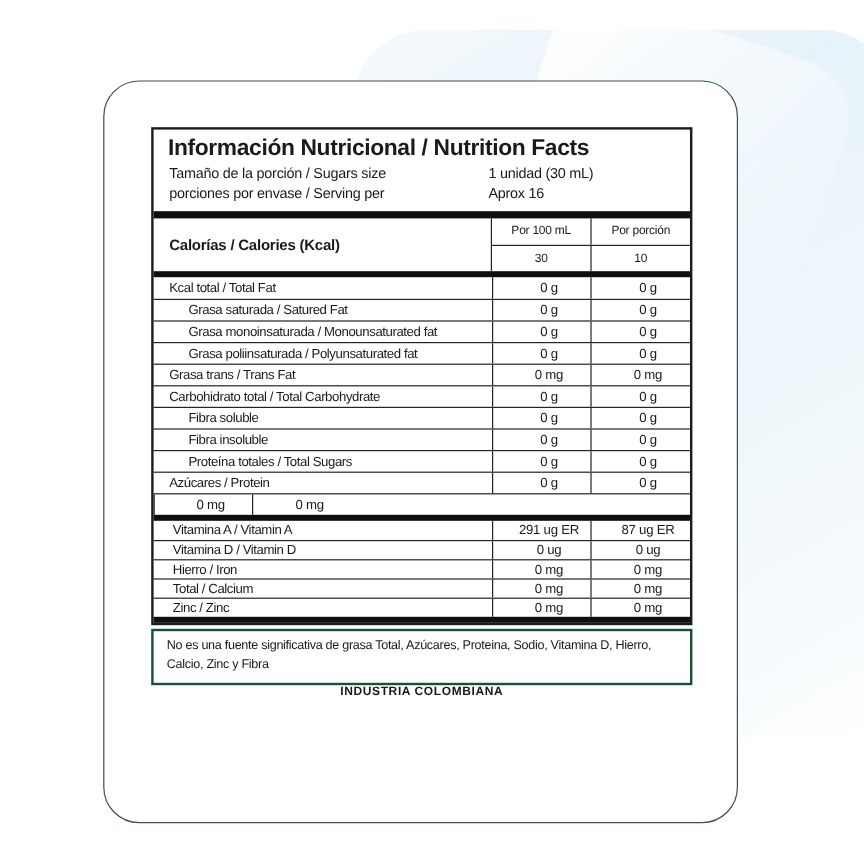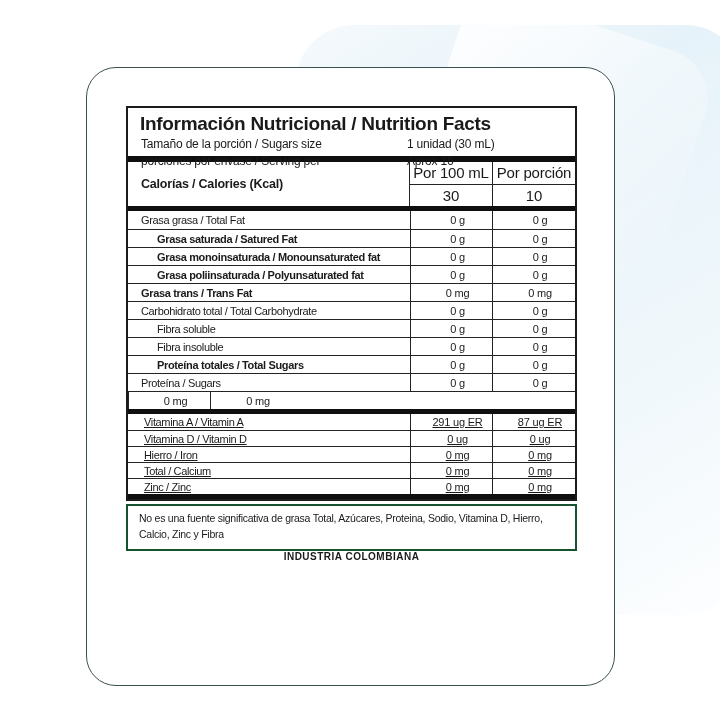--- a/index.html
+++ b/index.html
@@ -24,49 +24,49 @@
     border-radius:50px; transform:rotate(18deg);
     background:linear-gradient(120deg, rgba(255,255,255,0.9), rgba(255,255,255,0));
   }
   .card {
     position:absolute; left:86px; top:67px; width:529px; height:619px;
     background:#ffffff; border:1.5px solid #3b514e; border-radius:30px;
   }
   .sheet { position:absolute; left:39px; top:38px; width:451px; }
   .tmain { border:2px solid #1b1b1b; background:#fff; }
 
-  .head { height:48px; padding-top:4px; }
+  .head { height:68px; padding-top:4px; }
   .title { font-size:19px; font-weight:bold; letter-spacing:-0.3px; padding-left:12px;
            white-space:nowrap; line-height:24px; }
   .srow { position:relative; height:17px; line-height:17px; font-size:12px;
           padding-left:13px; letter-spacing:-0.2px; }
   .sval { position:absolute; left:279px; top:0; }
 
   .bar6 { height:6px; background:#0f0f0f; }
   .bar5 { height:5px; background:#0f0f0f; }
 
   .cal { display:flex; height:44px; }
   .cal-label { flex:1; display:flex; align-items:center; padding-left:13px;
                font-weight:bold; font-size:12.5px; letter-spacing:-0.2px; }
   .cal-right { width:166px; border-left:1px solid #232323; display:flex; flex-direction:column; }
   .cal-row { flex:1; display:flex; }
   .cal-row.hdr { border-bottom:1px solid #232323; }
   .cal-cell { width:82px; display:flex; align-items:center; justify-content:center;
-              font-size:15px; letter-spacing:-0.2px; }
+              font-size:10px; letter-spacing:-0.2px; }
   .cal-cell.c2 { width:auto; flex:1; border-left:1px solid #232323; }
 
   .row { display:flex; height:18px; border-top:1px solid #232323; }
-  .row.vrow { height:16px;text-decoration:underline; }
+  .row.vrow { height:16px; }
   .row.first { border-top:none; }
   .lbl { flex:1; display:flex; align-items:center; font-size:11px; letter-spacing:-0.35px;
          white-space:nowrap; overflow:hidden; }
   .ind1 .lbl { padding-left:13px; }
   .ind2 .lbl { padding-left:29px; }
   .indv .lbl { padding-left:16px; }
-  .bold .lbl { font-weight:bold; }
+  .bold .lbl { font-weight:normal; }
   .val { width:82px; border-left:1px solid #232323; display:flex; align-items:center;
          justify-content:center; font-size:11px; letter-spacing:-0.2px;padding-left:12px; }
   .val.v2 { width:83px; }
 
   .note-box { margin-top:3px; border:2px solid #14532d; min-height:44px;
               padding:5px 10px 6px 11px; background:#fff; }
   .note { font-size:10.5px; letter-spacing:-0.25px; line-height:1.5; }
 
   .origin { text-align:center; font-weight:bold; font-size:10px;
             letter-spacing:0.5px; }
@@ -106,21 +106,21 @@
           <div class="cal-row">
             <div class="cal-cell">30</div>
             <div class="cal-cell c2">10</div>
           </div>
         </div>
       </div>
 
       <div class="bar5"></div>
 
       <div class="row first ind1">
-        <div class="lbl">Grasa grasa / Total Fat</div>
+        <div class="lbl">Kcal total / Total Fat</div>
         <div class="val">0 g</div>
         <div class="val v2">0 g</div>
       </div>
       <div class="row bold ind2">
         <div class="lbl">Grasa saturada / Satured Fat</div>
         <div class="val">0 g</div>
         <div class="val v2">0 g</div>
       </div>
       <div class="row bold ind2">
         <div class="lbl">Grasa monoinsaturada / Monounsaturated fat</div>
@@ -151,21 +151,21 @@
         <div class="lbl">Fibra insoluble</div>
         <div class="val">0 g</div>
         <div class="val v2">0 g</div>
       </div>
       <div class="row bold ind2">
         <div class="lbl">Proteína totales / Total Sugars</div>
         <div class="val">0 g</div>
         <div class="val v2">0 g</div>
       </div>
       <div class="row ind1">
-        <div class="lbl">Proteína / Sugars</div>
+        <div class="lbl">Azúcares / Protein</div>
         <div class="val">0 g</div>
         <div class="val v2">0 g</div>
       </div>
       <div class="row bold ind1">
         <div class="val">0 mg</div>
         <div class="val v2">0 mg</div>
       </div>
 
       <div class="bar5"></div>
 

